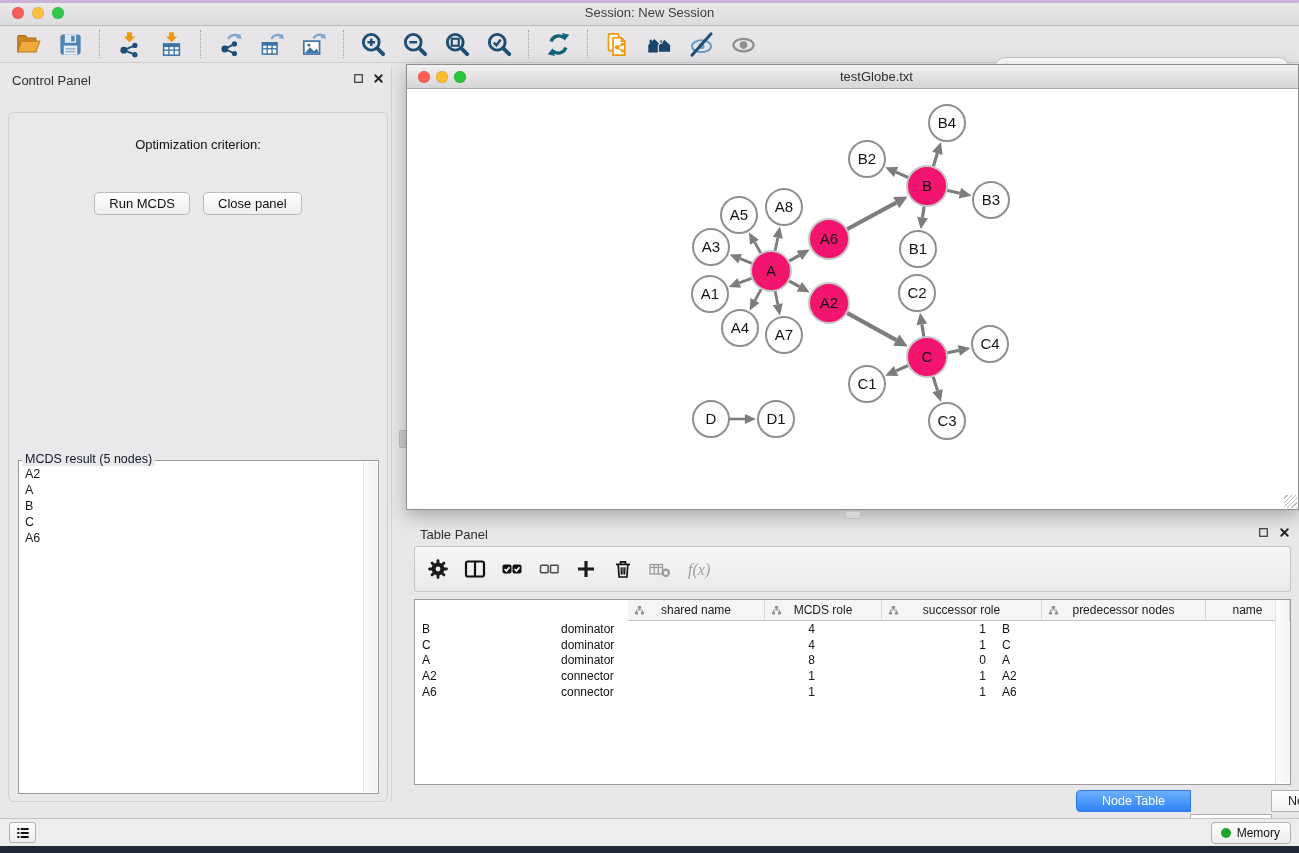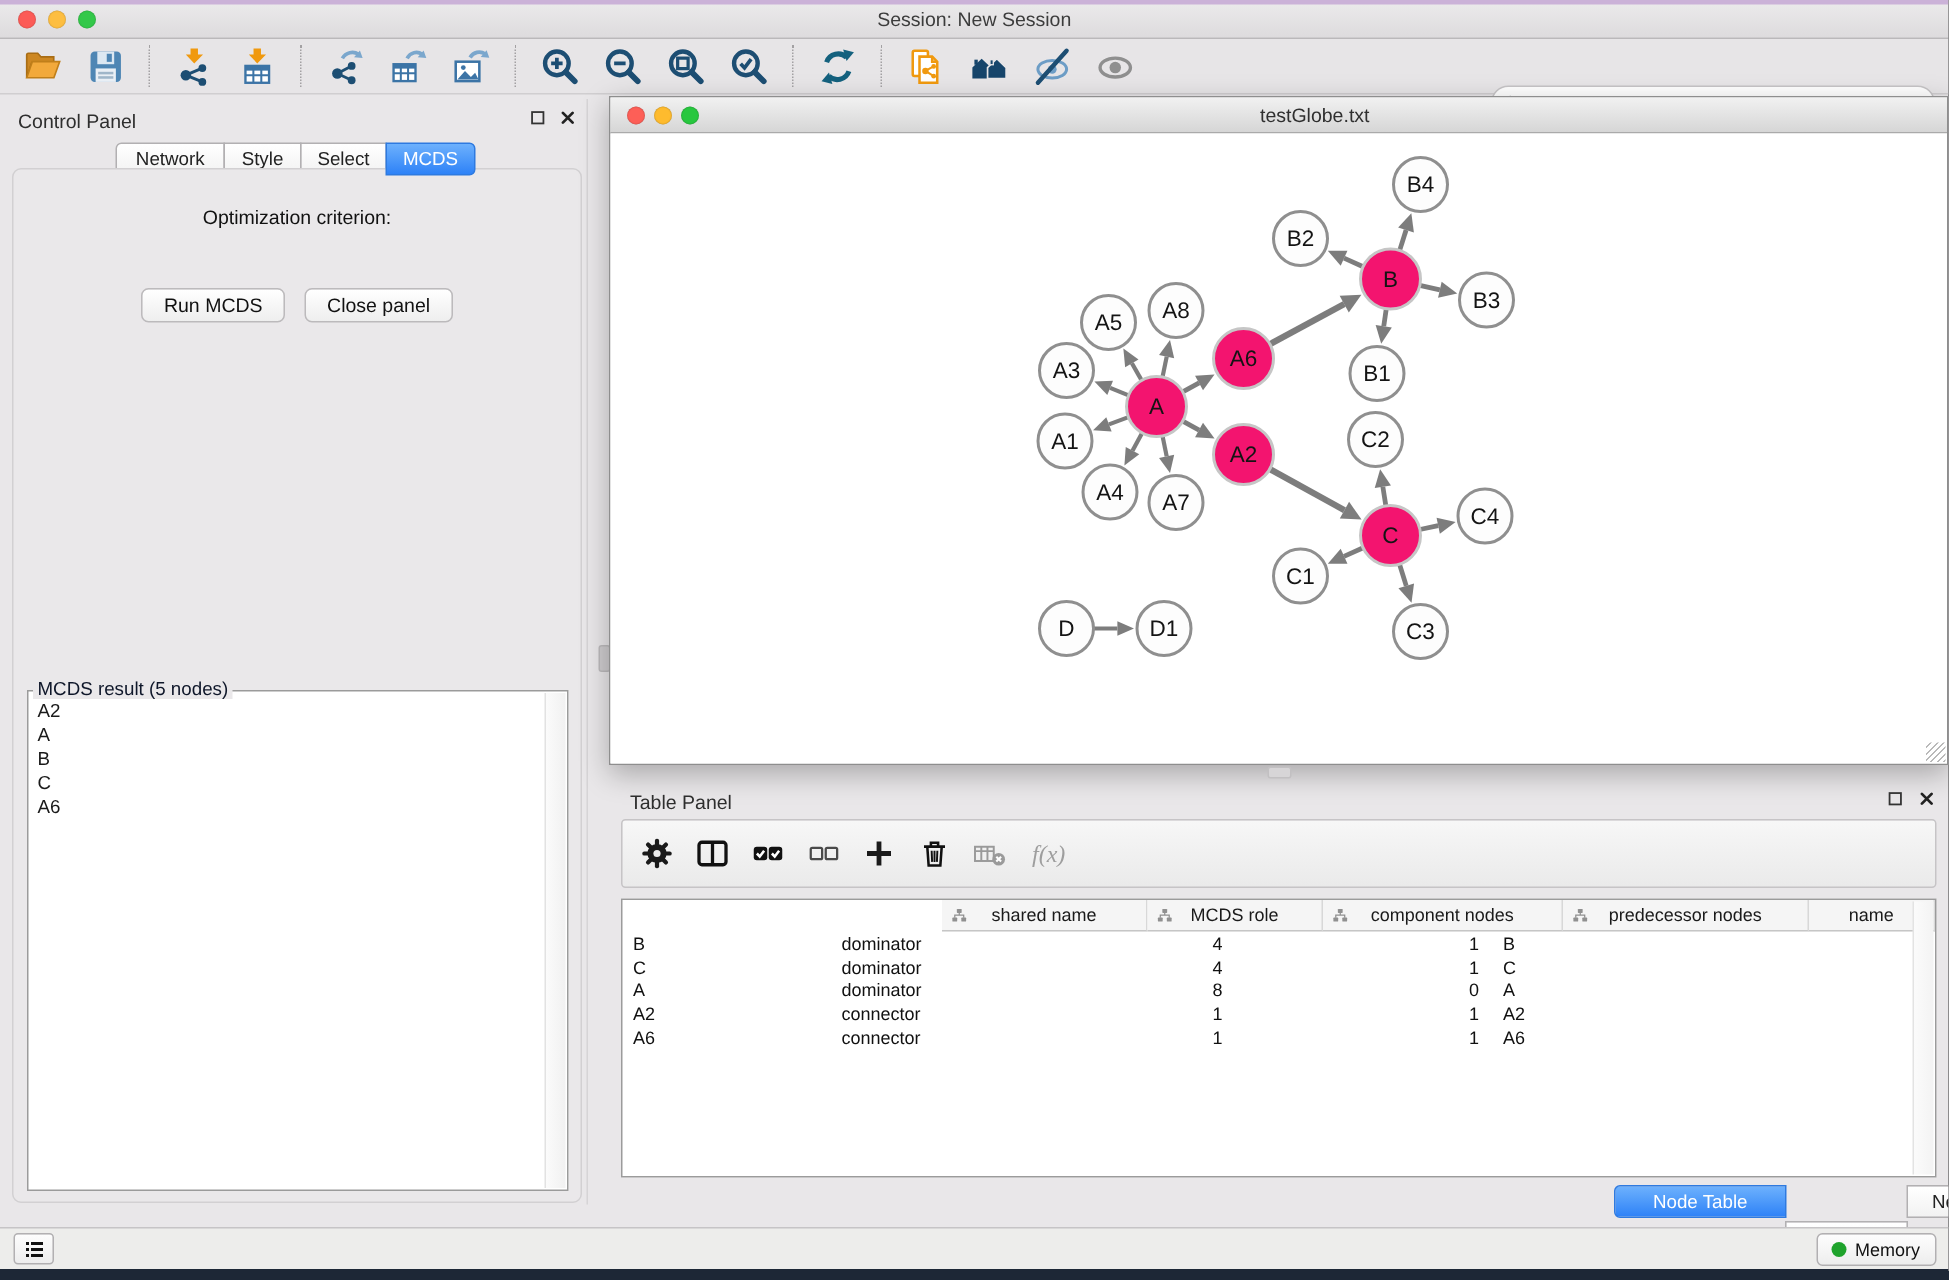--- a/index.html
+++ b/index.html
@@ -429,26 +429,20 @@
     <div class="panel-icons">
       <button class="panel-icon-btn">
         <svg>
             <use href="#sym-float"></use>
           </svg></button>
       <button class="panel-icon-btn">
         <svg>
             <use href="#sym-close"></use>
           </svg></button>
     </div>
-    <div class="cp-tabs">
-        <button class="cp-tab">Network</button>
-        <button class="cp-tab">Style</button>
-        <button class="cp-tab">Select</button>
-        <button class="cp-tab active">MCDS</button>
-      </div>
     <div class="cp-content">
       <div class="opt-label">Optimization criterion:</div>
       <div class="cp-buttons">
         <button class="aqua-btn">Run MCDS</button>
         <button class="aqua-btn">Close panel</button>
       </div>
       <div class="result-box">
         <span class="result-legend">MCDS result (5 nodes)</span>
         <div class="result-items">
             <div class="result-item">A2</div>
@@ -629,21 +623,21 @@
           <div class="th c1">
             <svg class="attr-ic">
               <use href="#sym-attr"></use>
             </svg>
             <span>MCDS role</span>
           </div>
           <div class="th c2">
             <svg class="attr-ic">
               <use href="#sym-attr"></use>
             </svg>
-            <span>component nodes</span>
+            <span>successor role</span>
           </div>
           <div class="th c3">
             <svg class="attr-ic">
               <use href="#sym-attr"></use>
             </svg>
             <span>predecessor nodes</span>
           </div>
           <div class="th c4">
             <span>name</span>
           </div>

